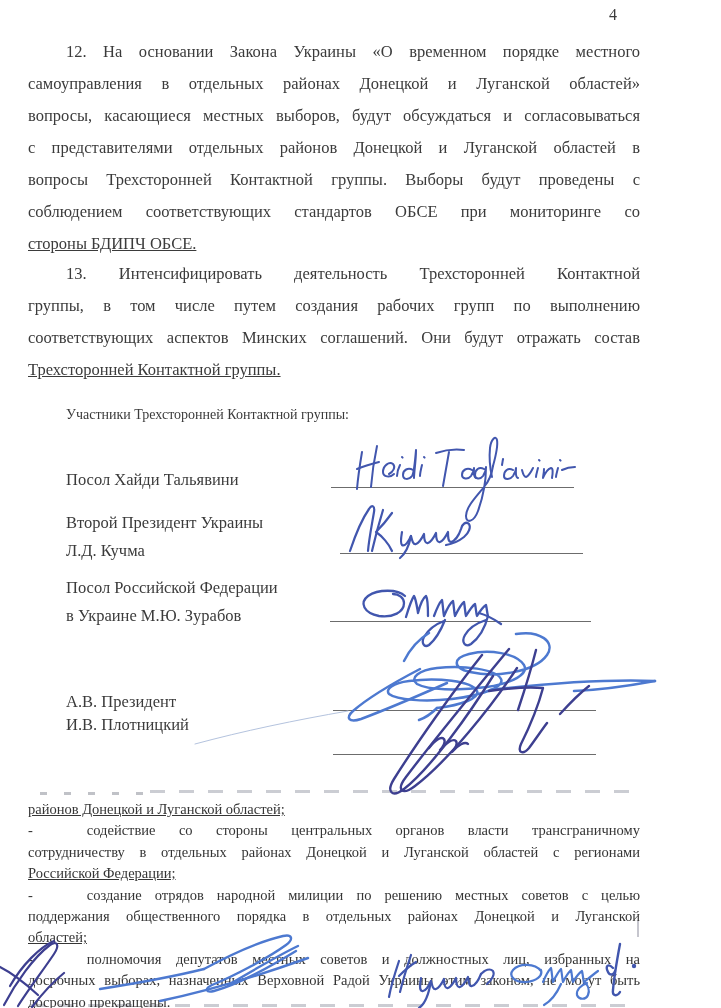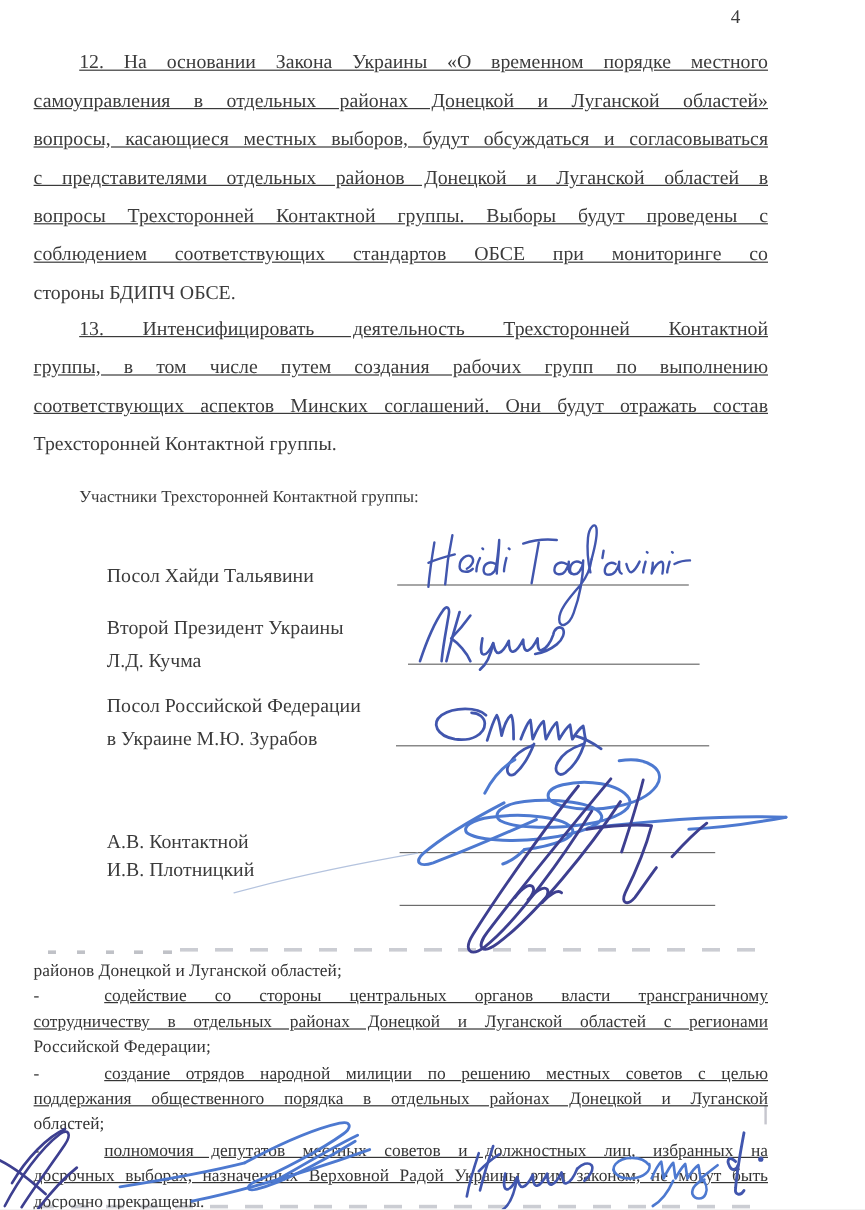--- a/index.html
+++ b/index.html
@@ -12,26 +12,26 @@
   html,body{margin:0;padding:0;background:#e8e8e8;}
   .page{
     position:relative;width:721px;height:1008px;margin:0 auto;
     background:#ffffff;overflow:hidden;
     font-family:"Liberation Serif","DejaVu Serif",serif;
     color:var(--text);
   }
   .page-number{position:absolute;top:6px;left:609px;font-size:16px;}
   .para{position:absolute;left:28px;width:612px;font-size:16.5px;}
   .tline{height:32px;line-height:32px;white-space:nowrap;}
-  .just{text-align:justify;text-align-last:justify;text-decoration:underline;-moz-text-align-last:justify;}
-  .left{text-align:center;text-align-last:left;}
+  .just{text-align:justify;text-align-last:justify;-moz-text-align-last:justify;}
+  .left{text-align:center;text-align-last:left;text-decoration:underline;}
   .ind{padding-left:38px;}
   .heading{position:absolute;left:66px;top:401px;font-size:14px;line-height:28px;}
   .sig-label{position:absolute;left:66px;font-size:16.5px;}
-  .sig-label .sl{line-height:28px;height:28px;margin-left:23px;}
+  .sig-label .sl{line-height:28px;height:28px;}
   .sig-rule{position:absolute;height:1.4px;background:var(--rule);}
   .annex{position:absolute;left:28px;top:799px;width:612px;font-size:14.5px;color:#353535;}
   .aline{height:21.4px;line-height:21.4px;white-space:nowrap;}
   .adash{display:inline-block;}
   .atab{display:inline-block;width:54px;}
   .clip-strip{position:absolute;height:3px;opacity:.55;
     background:repeating-linear-gradient(90deg,rgba(110,115,132,.65) 0 15px,transparent 15px 29px);}
   .clip-strip.dark{opacity:.45;
     background:repeating-linear-gradient(90deg,rgba(80,85,100,.8) 0 7px,transparent 7px 24px);}
   .edge-tick{position:absolute;width:2px;background:#c6c6ce;}
@@ -72,21 +72,21 @@
   </div>
   <div class="sig-label" style="top:509px">
     <div class="sl">Второй Президент Украины</div>
     <div class="sl">Л.Д. Кучма</div>
   </div>
   <div class="sig-label" style="top:574px">
     <div class="sl">Посол Российской Федерации</div>
     <div class="sl">в Украине М.Ю. Зурабов</div>
   </div>
   <div class="sig-label" style="top:688px">
-    <div class="sl">А.В. Контактной</div>
+    <div class="sl">А.В. Президент</div>
   </div>
   <div class="sig-label" style="top:711px">
     <div class="sl">И.В. Плотницкий</div>
   </div>
 
   <div class="sig-rule" style="left:331px;top:487px;width:243px"></div>
   <div class="sig-rule" style="left:340px;top:553px;width:243px"></div>
   <div class="sig-rule" style="left:330px;top:621px;width:261px"></div>
   <div class="sig-rule" style="left:333px;top:710px;width:263px"></div>
   <div class="sig-rule" style="left:333px;top:754px;width:263px"></div>

